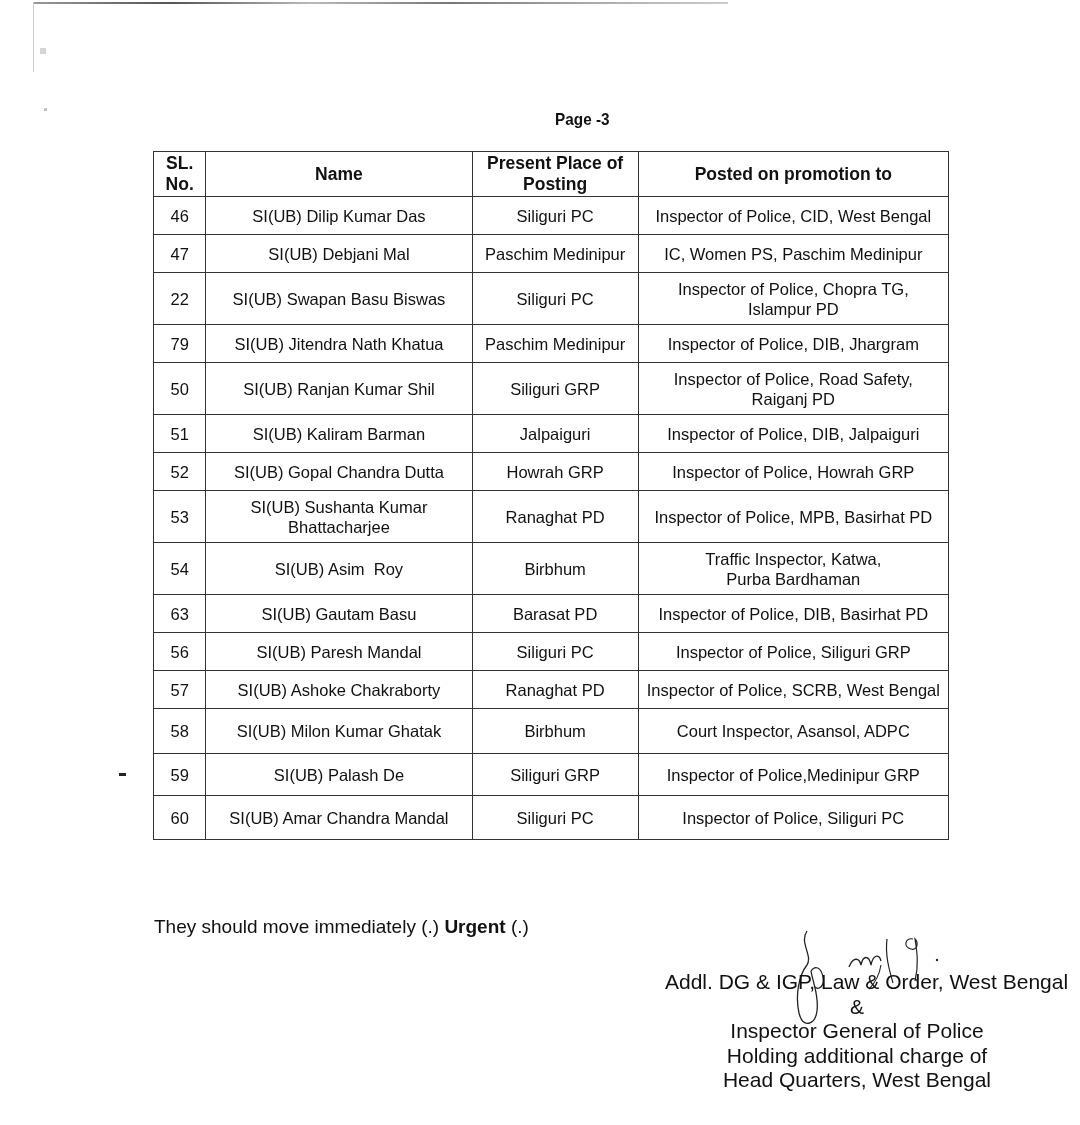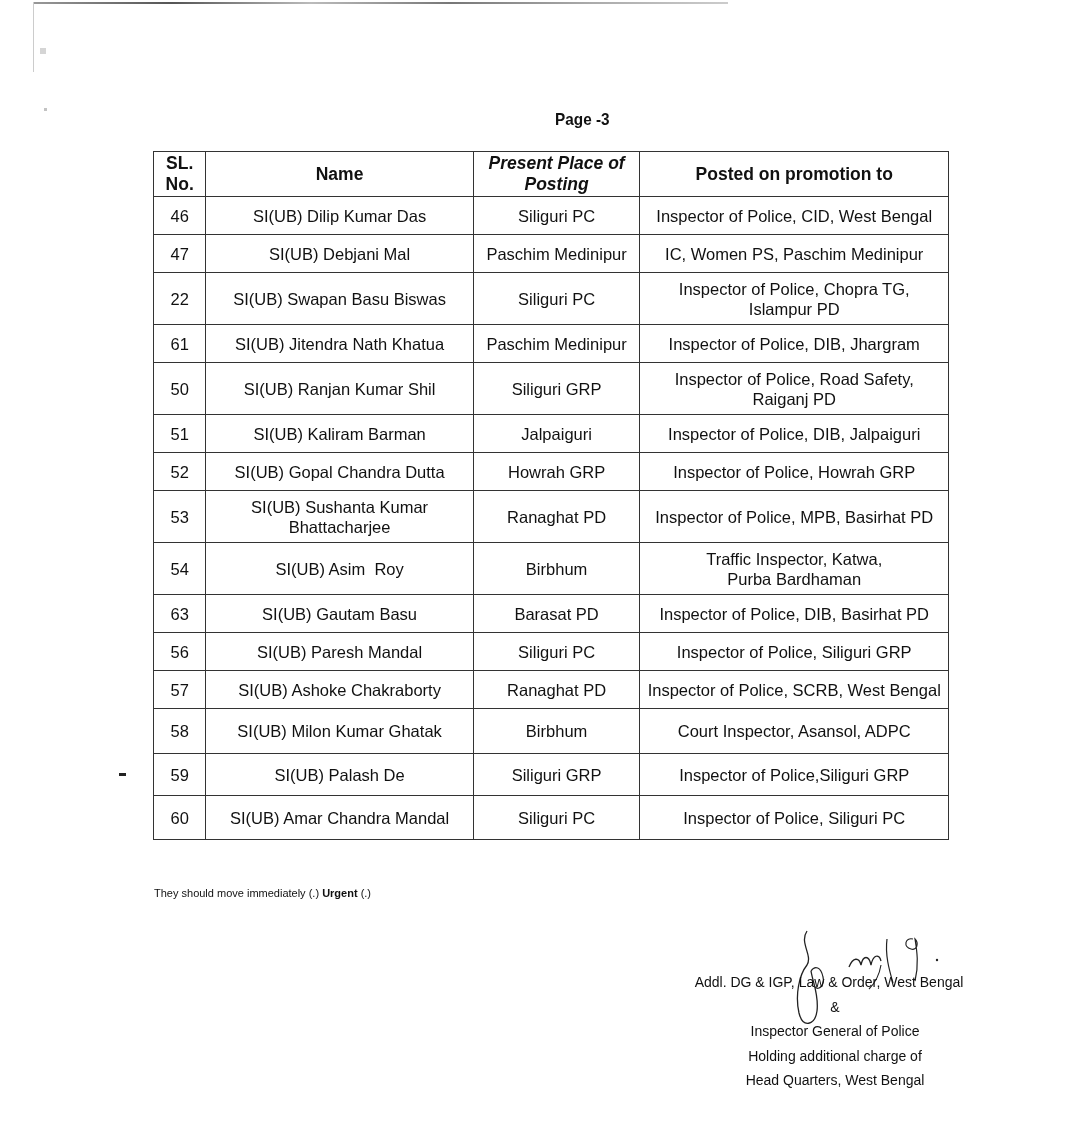--- a/index.html
+++ b/index.html
@@ -37,29 +37,29 @@
       text-align: center;
       vertical-align: middle;
       padding: 0 4px;
       line-height: 20px;
     }
     table.posting th { font-weight: bold; font-size: 17.5px; height: 44px; line-height: 21px; }
     table.posting td { height: 37px; }
     table.posting tr.tall td { height: 51px; }
     .col-sl { width: 46px; }
     .col-name { width: 280px; }
-    .col-present { width: 172px; font-style: italic; }
+    .col-present { width: 172px; }
     .col-posted { width: 333px; }
     .note {
-      position: absolute; left: 154px; top: 887px; font-size: 11px;
+      position: absolute; left: 154px; top: 916px; font-size: 19px;
     }
     .note b { font-weight: bold; }
     .signature-block {
-      position: absolute; left: 655px; top: 970px; width: 360px;
-      text-align: center; font-size: 14px; line-height: 24.5px;
+      position: absolute; left: 677px; top: 970px; width: 360px;
+      text-align: center; font-size: 21px; line-height: 24.5px;
     }
     .signature-block .line1 { white-space: nowrap; margin-left: -12px; }
     .sig-svg { position: absolute; left: 785px; top: 925px; }
     .dash-mark {
       position: absolute; left: 119px; top: 773px; width: 7px; height: 3px; background: #222;
     }
   </style>
 </head>
 <body>
 
@@ -102,21 +102,21 @@
     <tr class="tall">
       <td>22</td>
       <td>SI(UB) Swapan Basu Biswas</td>
       <td>Siliguri PC</td>
       <td>
         <span>Inspector of Police, Chopra TG,</span><br>
         <span>Islampur PD</span>
       </td>
     </tr>
     <tr>
-      <td>61</td>
+      <td>79</td>
       <td>SI(UB) Jitendra Nath Khatua</td>
       <td>Paschim Medinipur</td>
       <td>Inspector of Police, DIB, Jhargram</td>
     </tr>
     <tr class="tall">
       <td>50</td>
       <td>SI(UB) Ranjan Kumar Shil</td>
       <td>Siliguri GRP</td>
       <td>
         <span>Inspector of Police, Road Safety,</span><br>
@@ -174,21 +174,21 @@
     <tr style="height:44px">
       <td style="height:44px">58</td>
       <td>SI(UB) Milon Kumar Ghatak</td>
       <td>Birbhum</td>
       <td>Court Inspector, Asansol, ADPC</td>
     </tr>
     <tr>
       <td style="height:41px">59</td>
       <td>SI(UB) Palash De</td>
       <td>Siliguri GRP</td>
-      <td>Inspector of Police,Siliguri GRP</td>
+      <td>Inspector of Police,Medinipur GRP</td>
     </tr>
     <tr>
       <td style="height:43px">60</td>
       <td>SI(UB) Amar Chandra Mandal</td>
       <td>Siliguri PC</td>
       <td>Inspector of Police, Siliguri PC</td>
     </tr>
   </tbody>
 </table>
 

